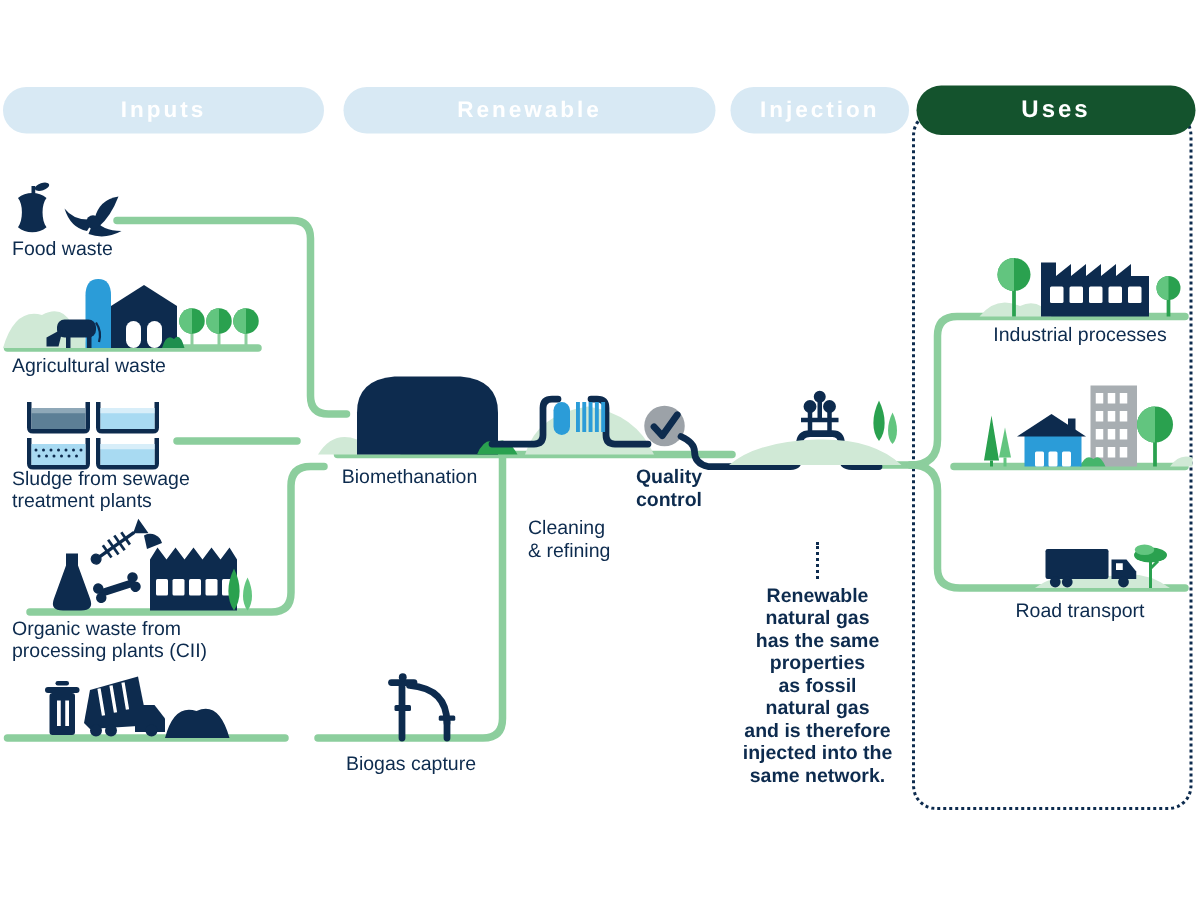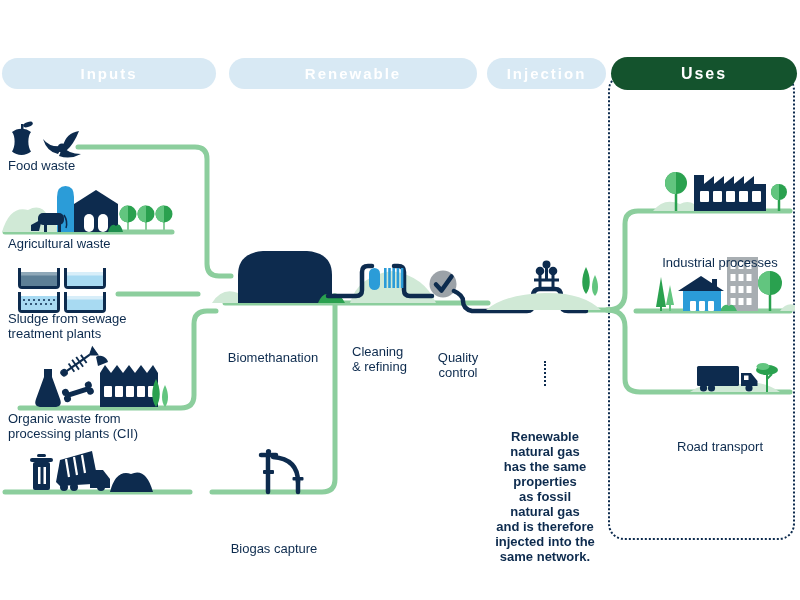--- a/index.html
+++ b/index.html
@@ -6,21 +6,21 @@
   #stage{position:relative;width:800px;height:600px;background:#fff;overflow:hidden;
          font-family:"Liberation Sans",sans-serif;color:#0D2B4E;}
   .pill{position:absolute;top:58px;height:31px;border-radius:17px;background:#D8E9F4;
         display:flex;align-items:center;justify-content:center;color:#fff;
         font-weight:bold;font-size:15px;letter-spacing:2px;z-index:3;}
   .pill.dark{background:#14532d;top:57px;height:33px;font-size:16px;}
   #uses-box{position:absolute;left:608px;top:74px;width:187px;height:466px;
             border:2px dotted #0D2B4E;border-radius:16px;box-sizing:border-box;z-index:0;}
   svg.layer{position:absolute;left:0;top:0;z-index:1;pointer-events:none;}
   .label{position:absolute;font-size:13px;line-height:1.15;white-space:pre-line;z-index:3;}
-  .center{text-align:center;margin-top:40px;}
+  .center{text-align:center;}
   .note{font-weight:bold;font-size:13px;line-height:15px;}
   #inj-dotted{position:absolute;left:544px;top:361px;height:25px;width:0;
               border-left:2px dotted #0D2B4E;z-index:2;}
   #footnote{position:absolute;left:8px;top:556px;width:780px;font-size:11.5px;
             line-height:1.3;white-space:pre-wrap;z-index:3;}
   .gl{stroke:#8CCE9D;stroke-width:5;fill:none;stroke-linecap:round;}
   .np{stroke:#0D2B4E;stroke-width:4.5;fill:none;stroke-linecap:round;stroke-linejoin:round;}
   .navy{fill:#0D2B4E;}
 </style>
 </head>
@@ -300,21 +300,21 @@
   <div class="label" style="left:8px;top:159px;">Food waste</div>
   <div class="label" style="left:8px;top:237px;">Agricultural waste</div>
   <div class="label" style="left:8px;top:312px;">Sludge from sewage
 treatment plants</div>
   <div class="label" style="left:8px;top:412px;">Organic waste from
 processing plants (CII)</div>
 
   <div class="label center" style="left:215px;top:311px;width:116px;">Biomethanation</div>
   <div class="label" style="left:352px;top:311px;width:70px;margin-top:34px;">Cleaning
 &amp; refining</div>
-  <div class="label center" style="left:428px;top:311px;width:60px;">Quality
+  <div class="label center" style="left:416px;top:311px;width:60px;font-weight:bold;">Quality
 control</div>
   <div class="label center" style="left:226px;top:502px;width:96px;">Biogas capture</div>
 
   <div class="label center note" style="left:481px;top:389px;width:128px;">Renewable
 natural gas
 has the same
 properties
 as fossil
 natural gas
 and is therefore

